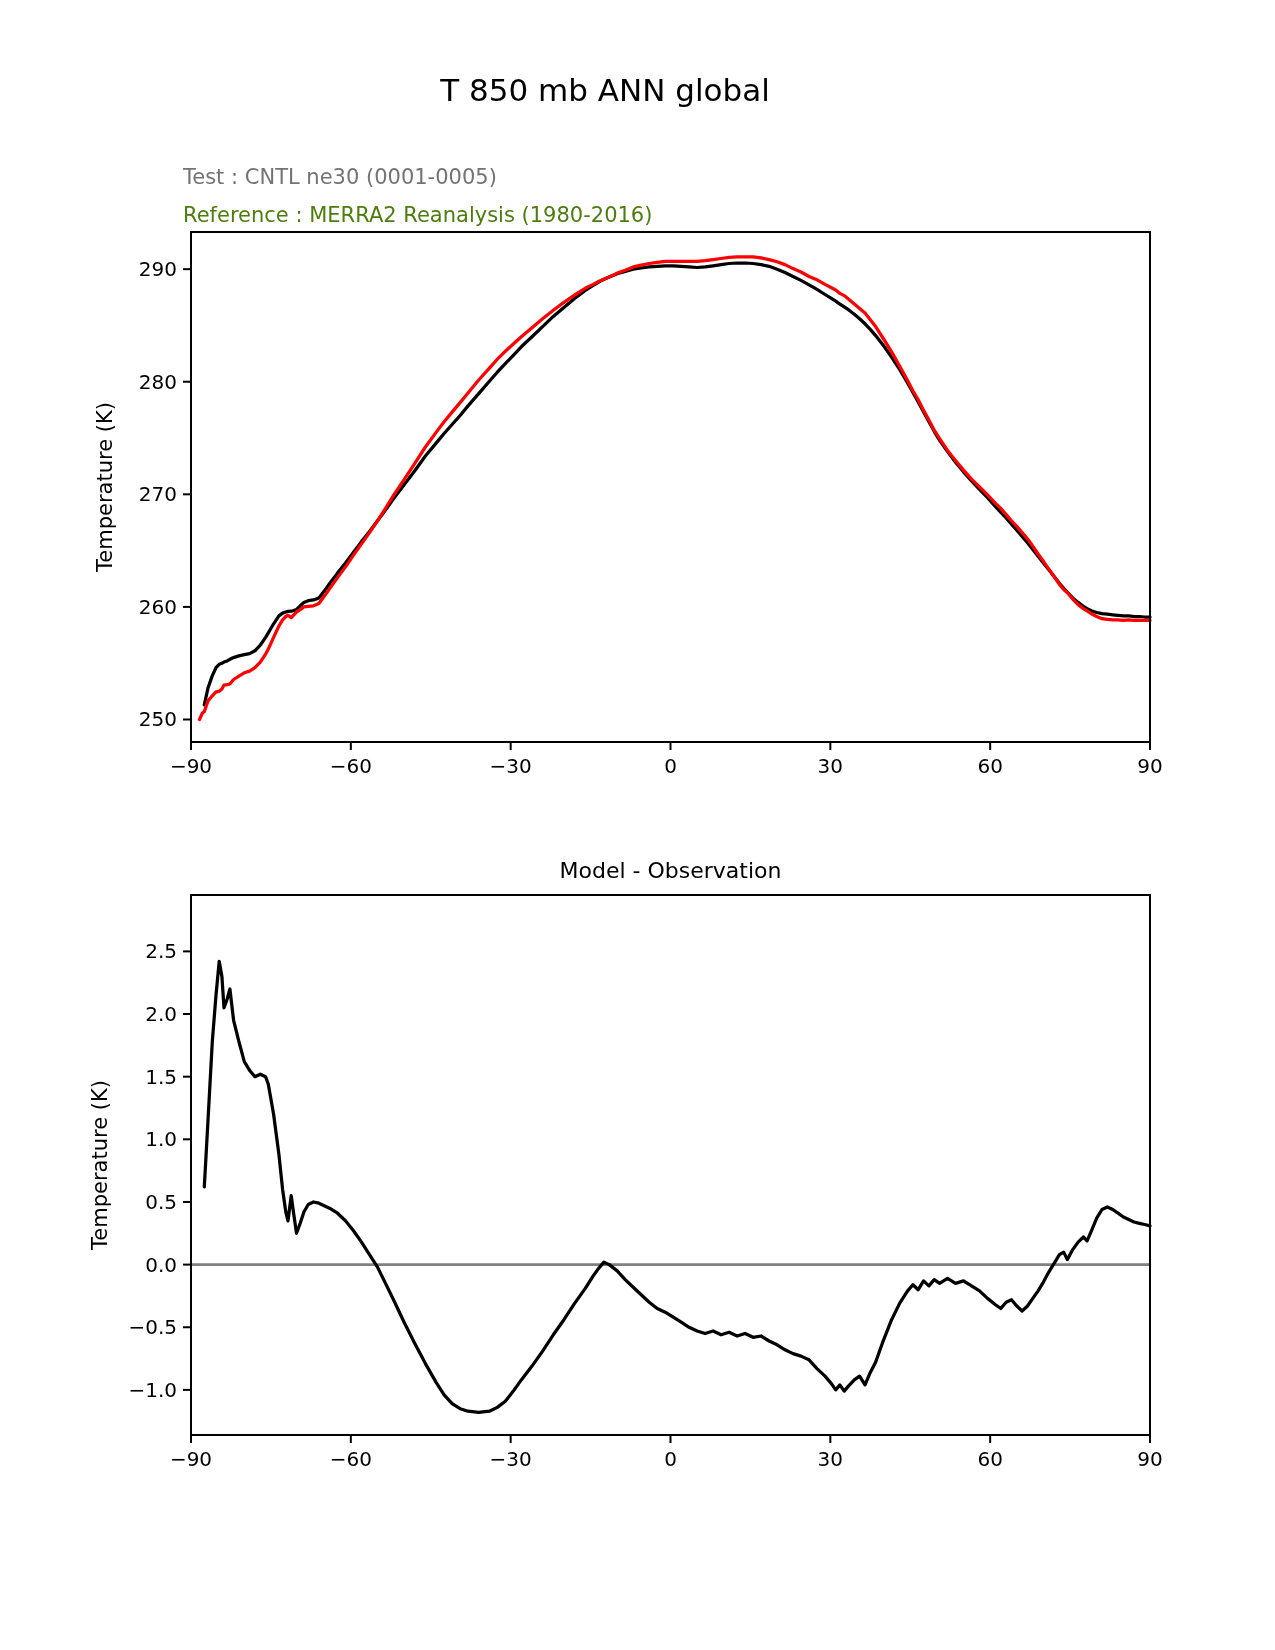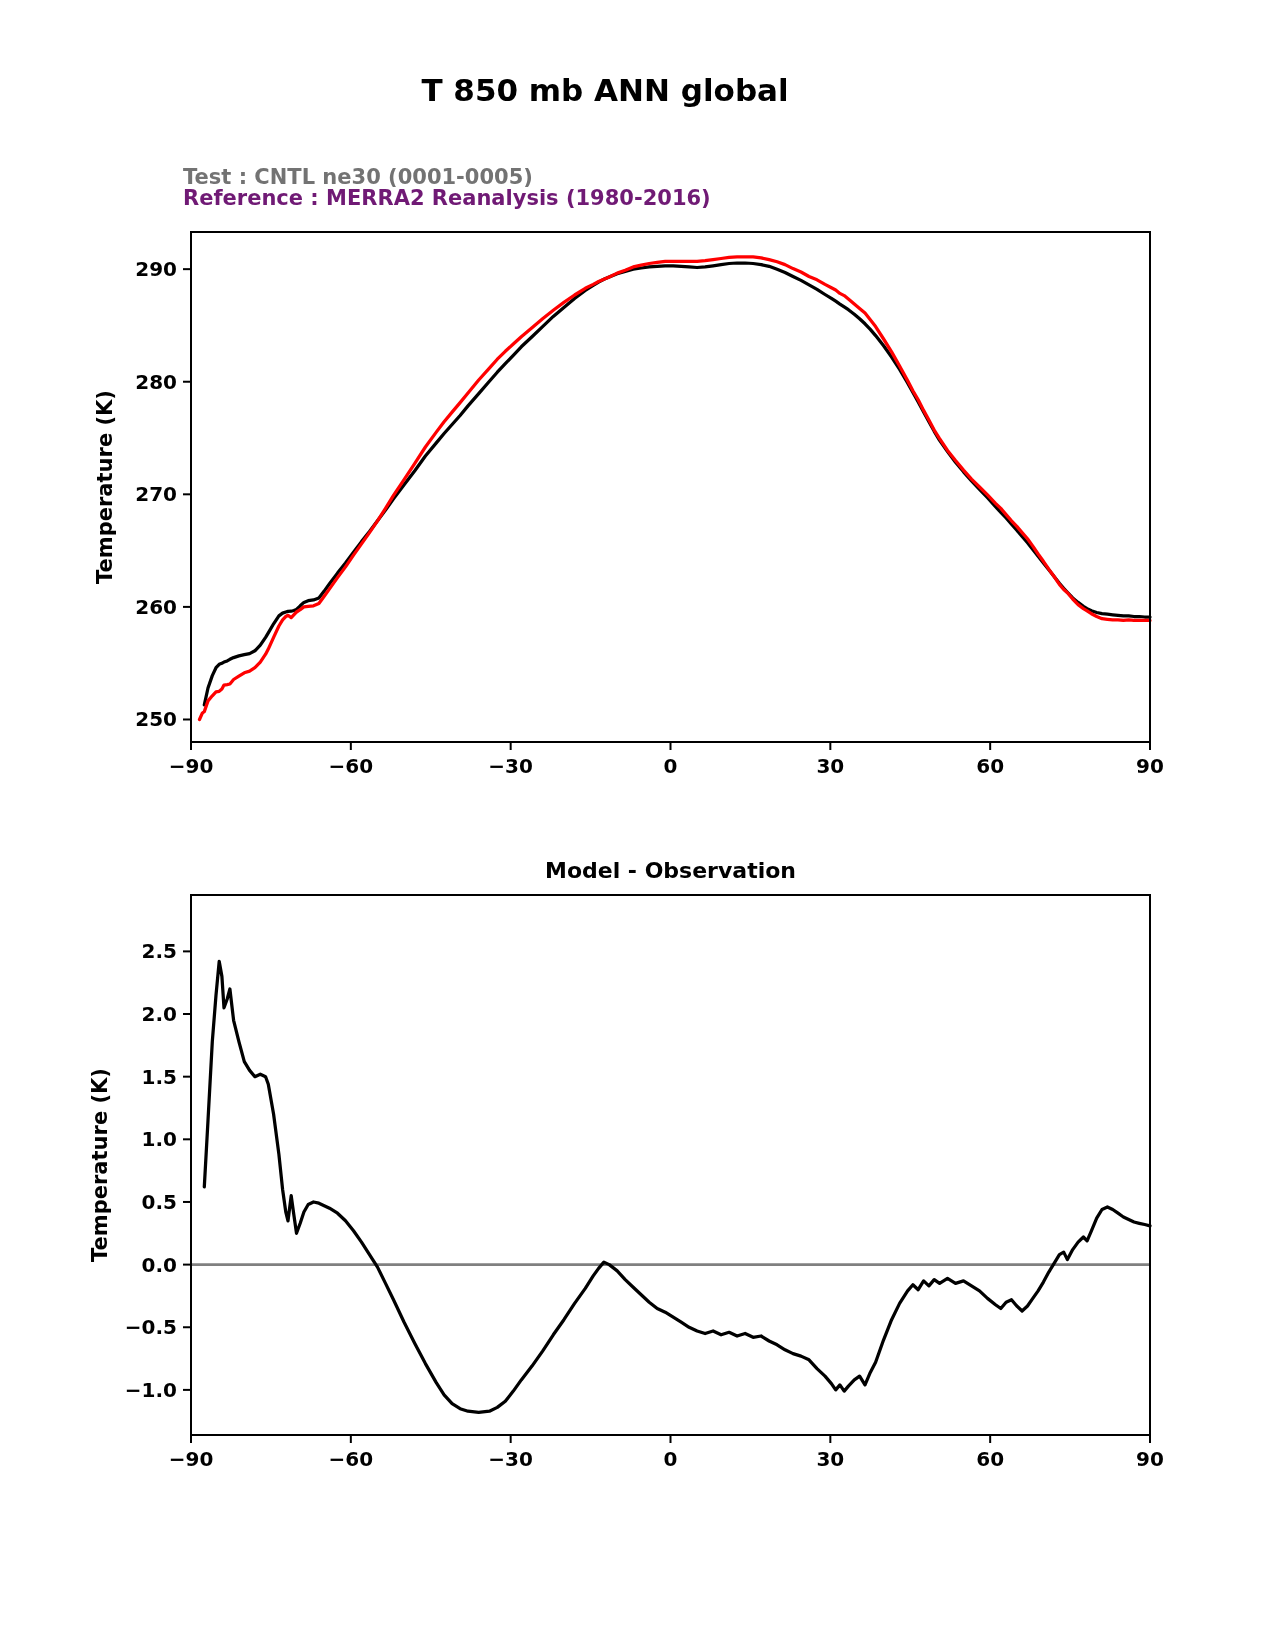--- a/index.html
+++ b/index.html
@@ -1,32 +1,31 @@
 <!DOCTYPE html>
 <html><head>
 <meta charset="utf-8">
 <style>
   html,body { margin:0; padding:0; background:#ffffff; }
   .page {
     position:relative; width:1275px; height:1514px; background:#ffffff;
     font-family:"DejaVu Sans", sans-serif; color:#000;
     overflow:hidden;
-    font-weight:bold;
   }
   .fig-title {
     position:absolute; top:72px; left:0; width:1210px;
     text-align:center; font-size:31px; color:#000;
   }
   .legend-test {
     position:absolute; top:165px; left:183px;
     font-size:21px; color:#737373; white-space:nowrap;
   }
   .legend-ref {
-    position:absolute; top:186px; left:183px;
-    font-size:21px; color:#701a75; white-space:nowrap;
+    position:absolute; top:203px; left:183px;
+    font-size:21px; color:#4d7c0f; white-space:nowrap;
   }
   .ylabel-top {
     position:absolute; top:487px; left:105px;
     transform:translate(-50%,-50%) rotate(-90deg);
     font-size:21px; white-space:nowrap;
   }
   .ylabel-bottom {
     position:absolute; top:1165px; left:100px;
     transform:translate(-50%,-50%) rotate(-90deg);
     font-size:21px; white-space:nowrap;

